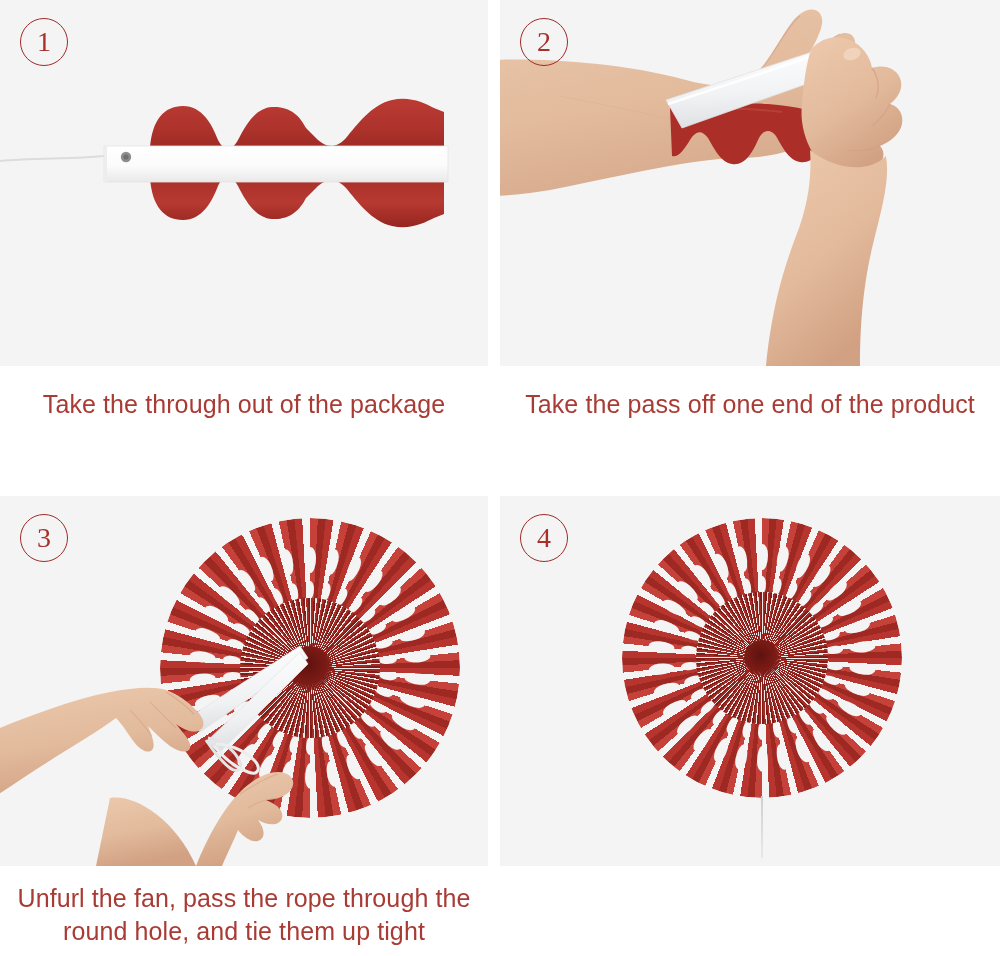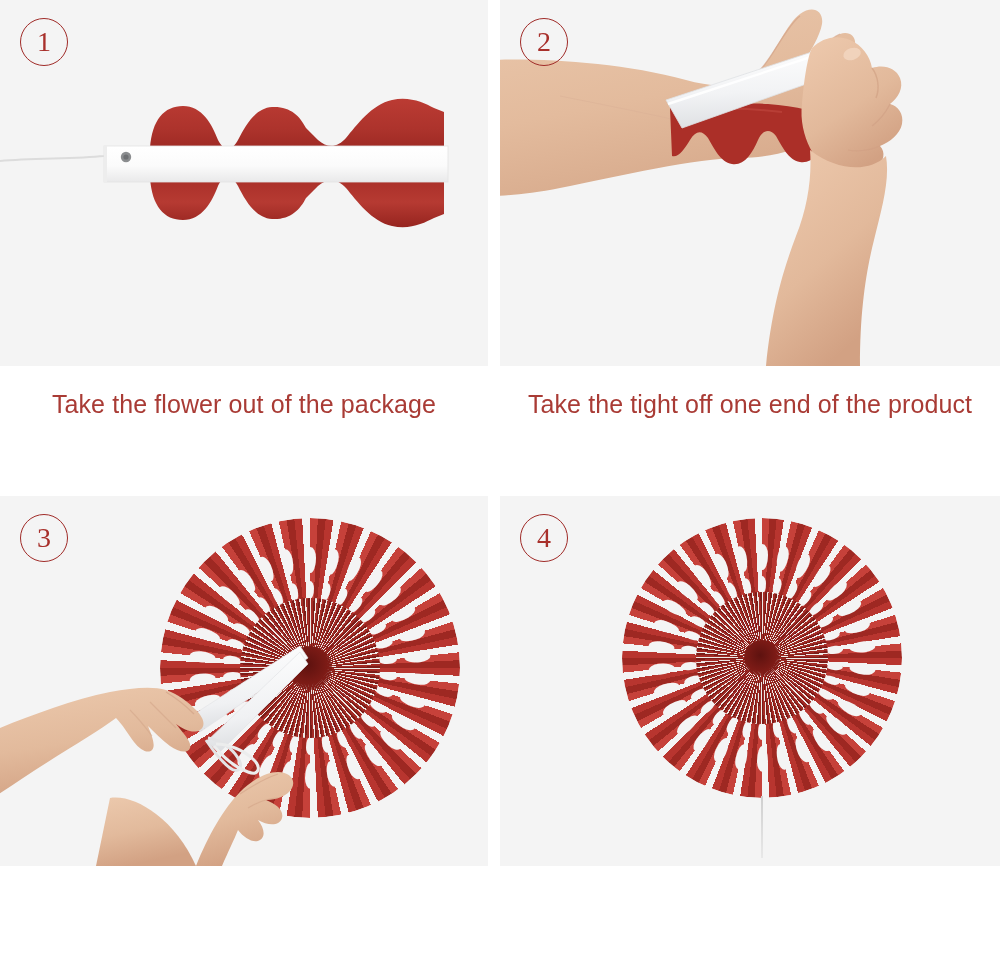--- a/index.html
+++ b/index.html
@@ -176,21 +176,21 @@
                  L444,214 L444,178 Z" fill="url(#redBot)"></path>
 
         <rect x="104" y="146" width="344" height="36" fill="url(#cardG)" stroke="#e4e4e4" stroke-width="0.8"></rect>
 
         <rect x="104" y="146" width="3" height="36" fill="#ededed"></rect>
 
         <circle cx="126" cy="157" r="5.2" fill="#8b8d8f"></circle>
         <circle cx="126" cy="157" r="2.6" fill="#6e7073"></circle>
       </svg>
     </div>
-    <div class="caption">Take the flower out of the package</div>
+    <div class="caption">Take the through out of the package</div>
   </div>
 
   <div class="cell cell-2">
     <div class="photo">
       <div class="badge">2</div>
 
       <svg class="flatpack" viewBox="0 0 500 366">
         <defs>
           <linearGradient id="skinL" x1="0" y1="0" x2="0.4" y2="1">
             <stop offset="0%" stop-color="#eac7ab"></stop>
@@ -269,21 +269,21 @@
                  C312,176 308,206 296,236
                  C284,268 272,306 266,366
                  L360,366
                  C360,310 366,272 374,240
                  C382,208 390,180 386,156
                  C370,172 338,172 310,150 Z" fill="url(#skinR)"></path>
 
         <ellipse cx="352" cy="54" rx="9" ry="6" fill="#f2d7c2" opacity=".8" transform="rotate(-18 352 54)"></ellipse>
       </svg>
     </div>
-    <div class="caption">Take the tight off one end of the product</div>
+    <div class="caption">Take the pass off one end of the product</div>
   </div>
 
   <div class="cell cell-3">
     <div class="photo">
       <div class="badge">3</div>
 
       <div class="fan" id="fan3" style="left:160px; top:22px; width:300px; height:300px;">
         <div class="fan-tips">
           <div class="fan-pleats"></div>
         </div>
@@ -404,20 +404,22 @@
                  C254,348 244,342 238,334
                  C234,344 228,356 222,370 Z" fill="url(#skinL3)"></path>
         <path d="M196,370
                  C186,348 172,330 156,318
                  C140,306 124,300 110,302
                  L96,370 Z" fill="url(#skinL3)"></path>
         <path d="M240,298 C252,290 266,282 278,278" fill="none" stroke="#cf9f83" stroke-width="1.2" opacity=".55"></path>
         <path d="M248,312 C258,306 270,302 278,302" fill="none" stroke="#cf9f83" stroke-width="1.1" opacity=".5"></path>
       </svg>
     </div>
+    <div class="caption">Unfurl the fan, pass the rope through the
+round hole, and tie them up tight</div>
   </div>
 
   <div class="cell cell-4">
     <div class="photo">
       <div class="badge">4</div>
 
       <div class="fan" id="fan4" style="left:122px; top:22px; width:280px; height:280px;">
         <div class="fan-tips">
           <div class="fan-pleats"></div>
         </div>

